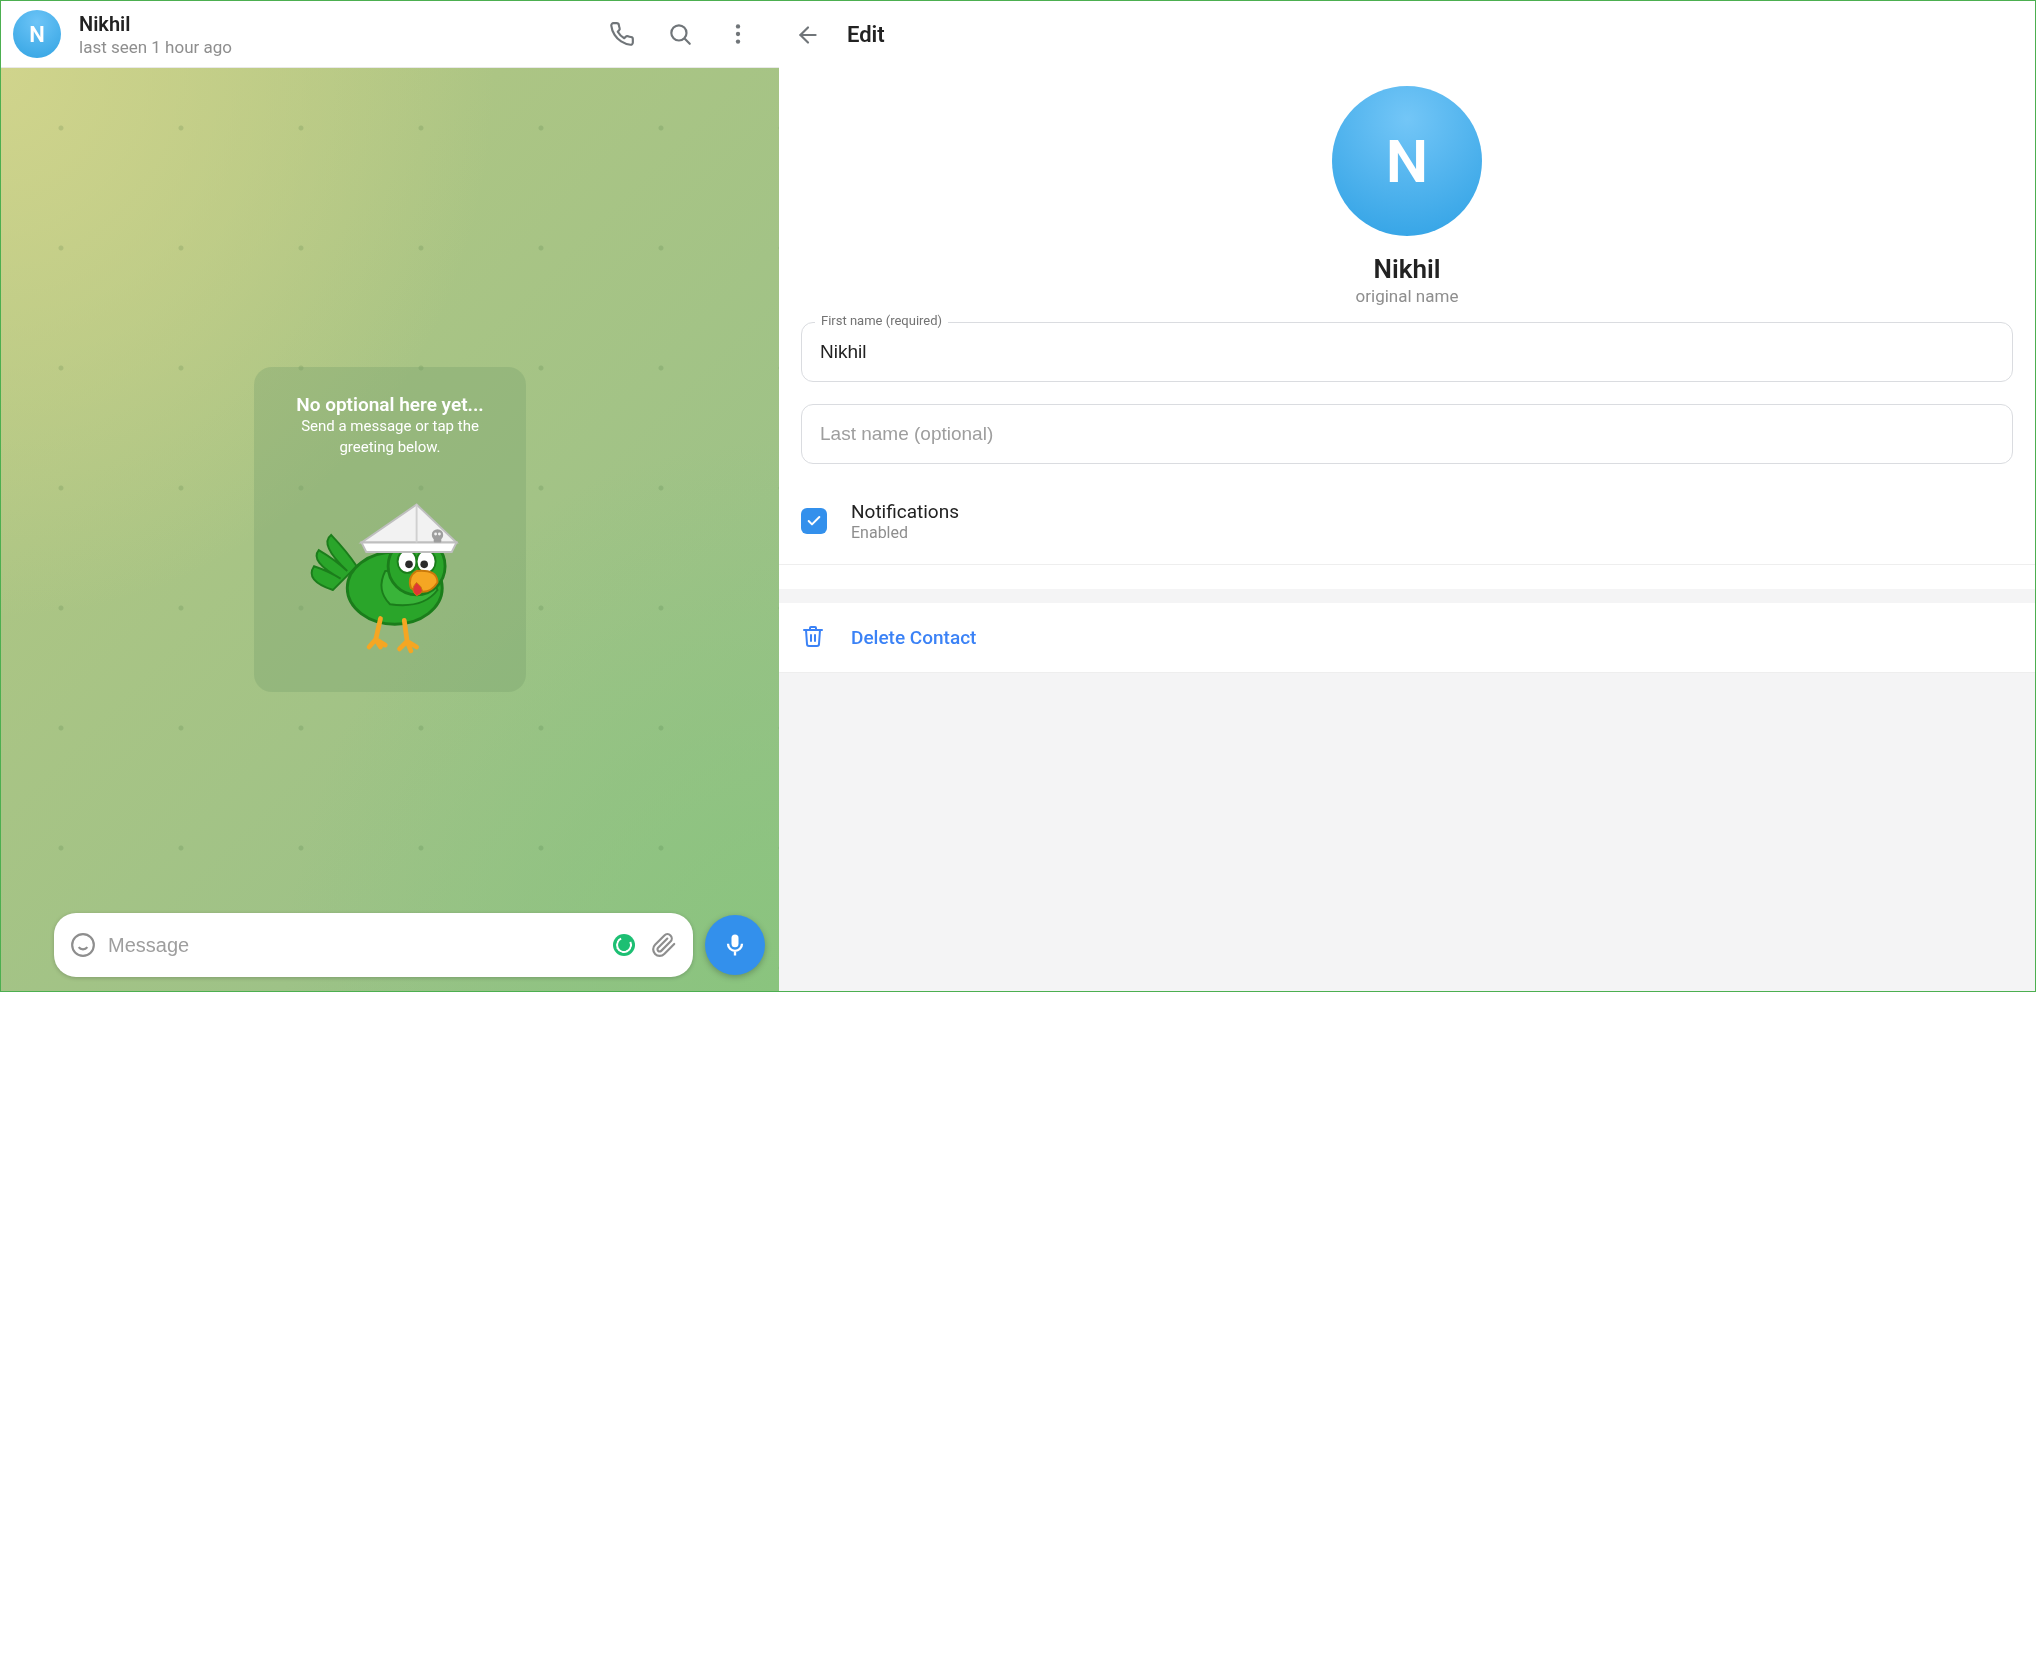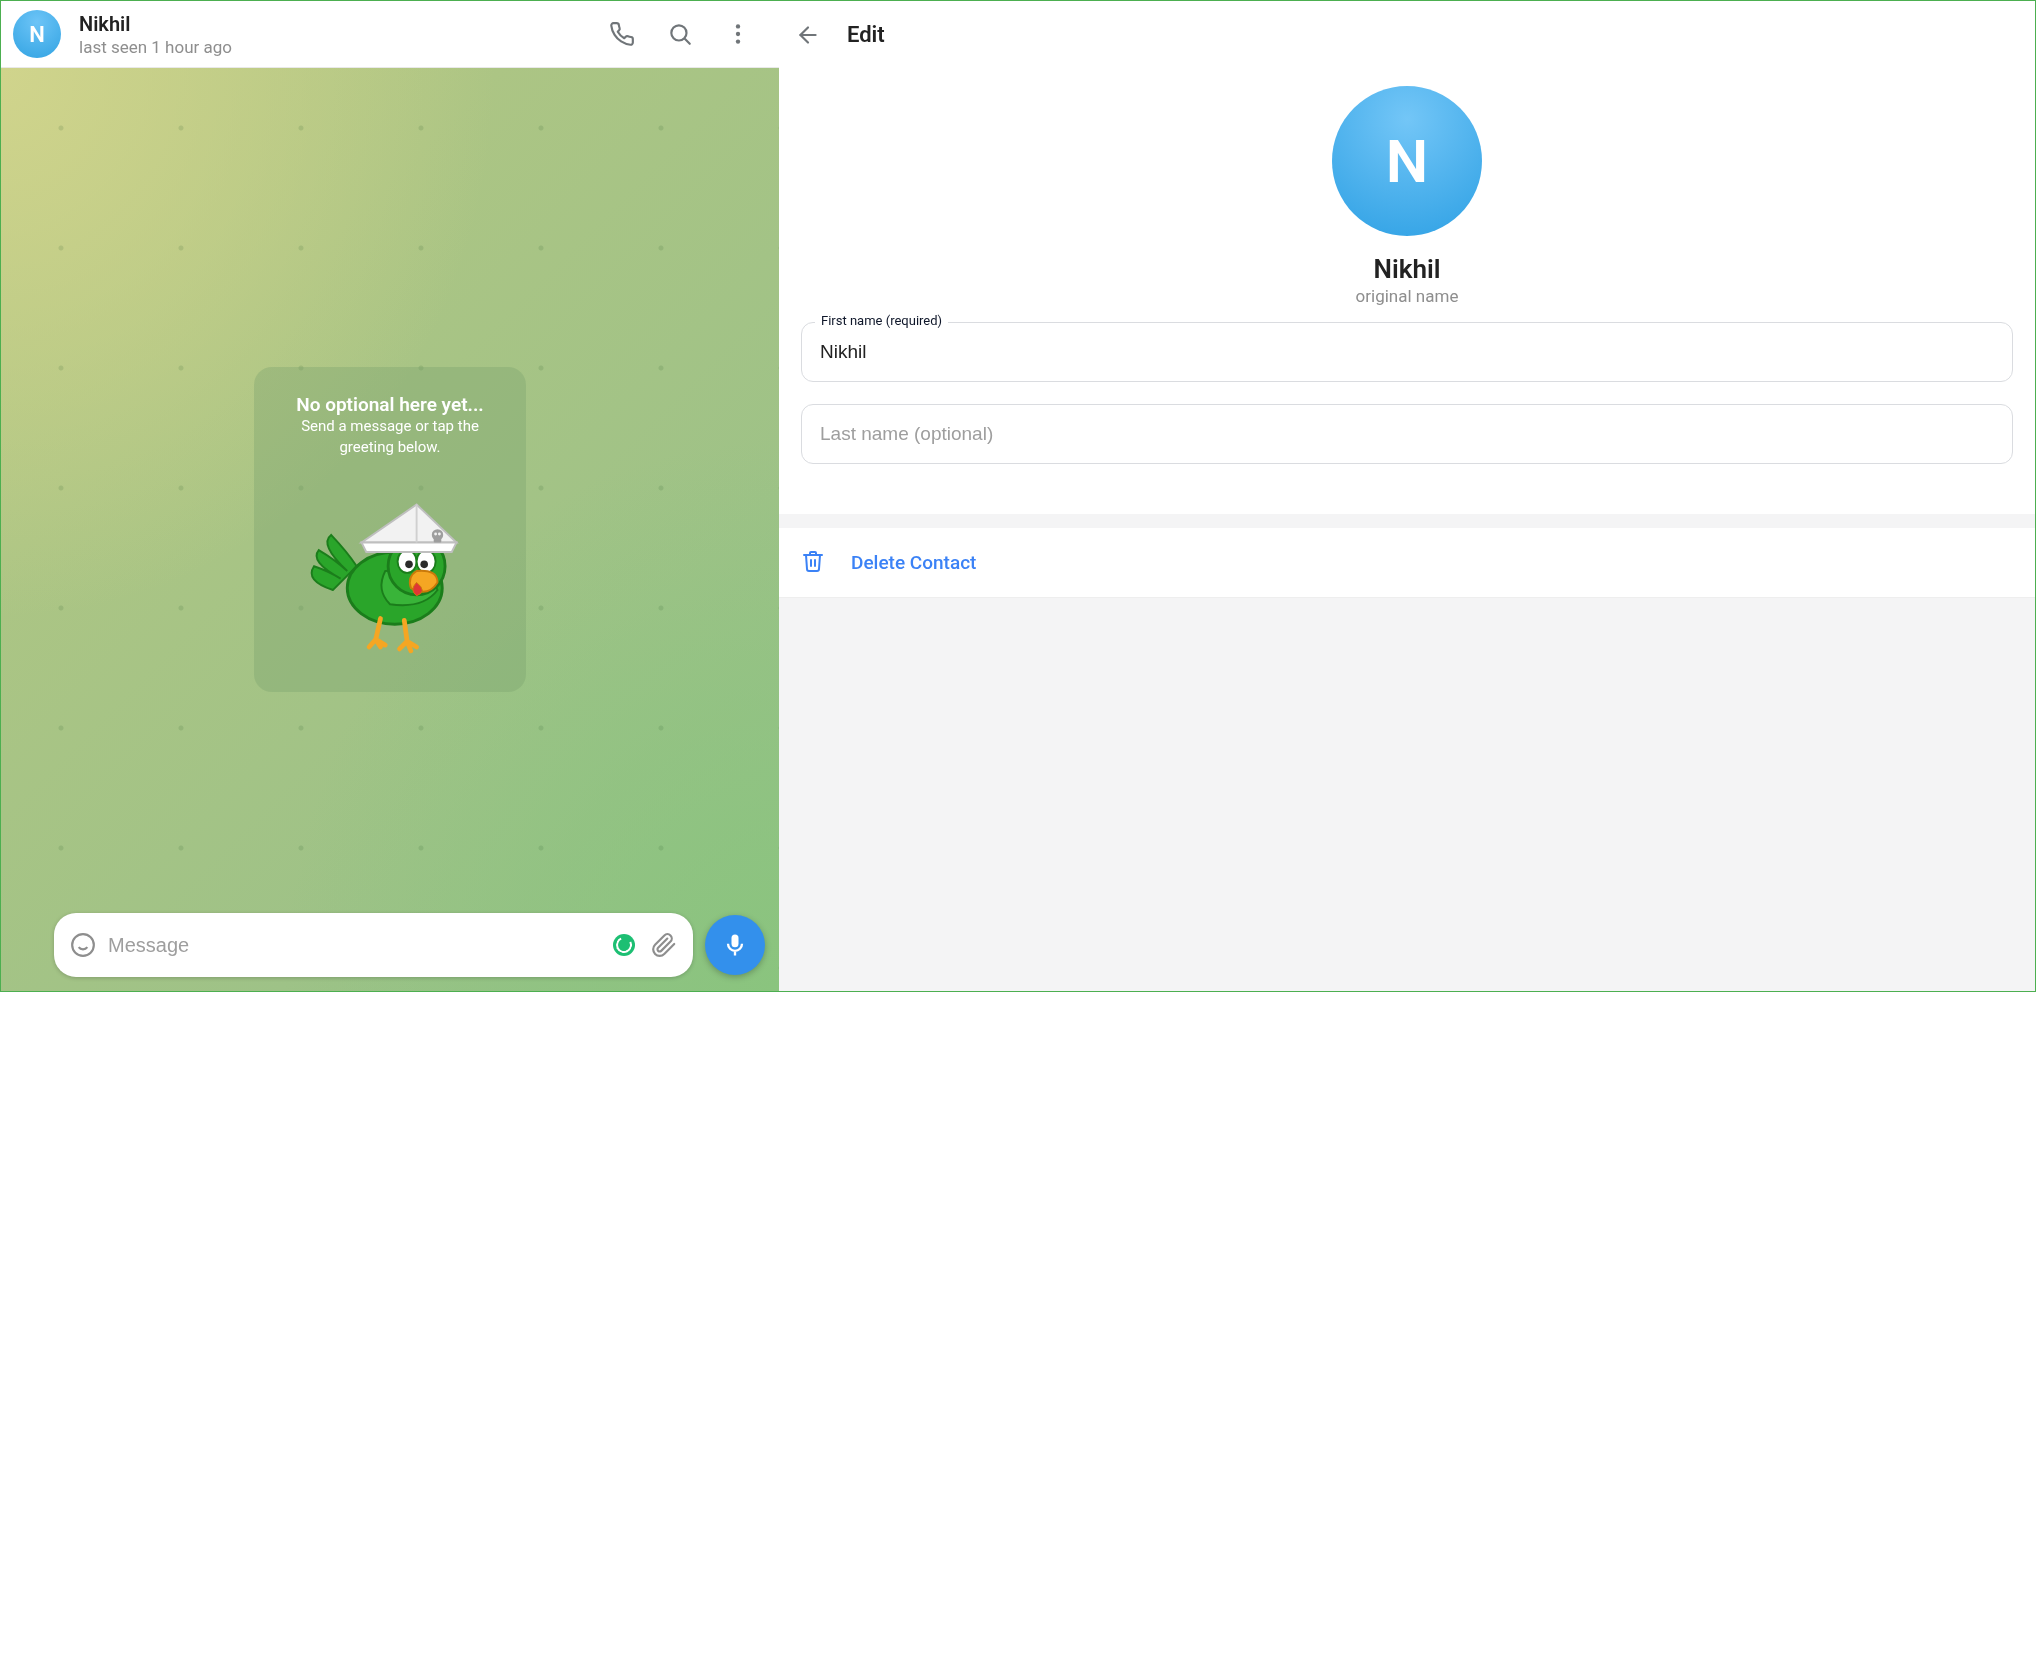--- a/index.html
+++ b/index.html
@@ -100,21 +100,21 @@
   
   .edit-fields { padding: 16px 22px 4px; background:#fff; }
   .field-wrap { position: relative; margin-bottom: 22px; }
   .text-input {
     width: 100%; height: 60px; border: 1px solid #dadce0; border-radius: 12px;
     padding: 0 18px; font-size: 19px; color:#222; outline:none; background:#fff;
   }
   .text-input::placeholder { color:#9e9e9e; }
   .float-label {
     position:absolute; left: 14px; top: -9px; background:#fff; padding: 0 6px;
-    font-size: 13px; color:#0f172a;
+    font-size: 13px; color:#737373;
   }
   
   .notif-row {
     background:#fff; padding: 10px 22px 22px; display:flex; align-items:center; gap: 24px;
     border-bottom: 1px solid #eee;
   }
   .checkbox {
     width: 26px; height: 26px; border-radius: 6px; background:#3390ec;
     display:flex; align-items:center; justify-content:center; color:#fff; cursor:pointer;
   }
@@ -253,20 +253,31 @@
     <div class="edit-fields">
       <div class="field-wrap">
         <span class="float-label">First name (required)</span>
         <input class="text-input" type="text" value="Nikhil" style="">
       </div>
       <div class="field-wrap">
         <input class="text-input" type="text" placeholder="Last name (optional)" style="">
       </div>
     </div>
 
+    <div class="notif-row">
+      <span class="checkbox">
+        <svg viewBox="0 0 24 24" fill="none" stroke="currentColor" stroke-width="3" stroke-linecap="round" stroke-linejoin="round">
+            <polyline points="20 6 9 17 4 12"></polyline>
+          </svg>
+      </span>
+      <div class="notif-texts">
+        <span class="notif-title">Notifications</span>
+        <span class="notif-state">Enabled</span>
+      </div>
+    </div>
   </div>
 
   <div class="delete-row">
     <span>
       <svg viewBox="0 0 24 24" fill="none" stroke="currentColor" stroke-width="2" stroke-linecap="round" stroke-linejoin="round">
           <polyline points="3 6 5 6 21 6"></polyline>
           <path d="M19 6l-1 14a2 2 0 0 1-2 2H8a2 2 0 0 1-2-2L5 6"></path>
           <path d="M10 11v6M14 11v6"></path>
           <path d="M9 6V4a1 1 0 0 1 1-1h4a1 1 0 0 1 1 1v2"></path>
         </svg>

